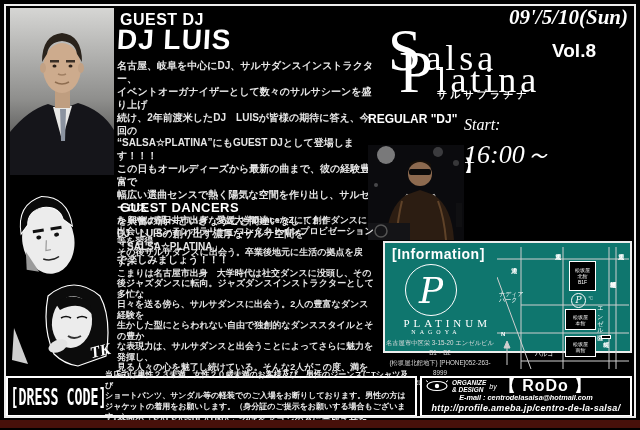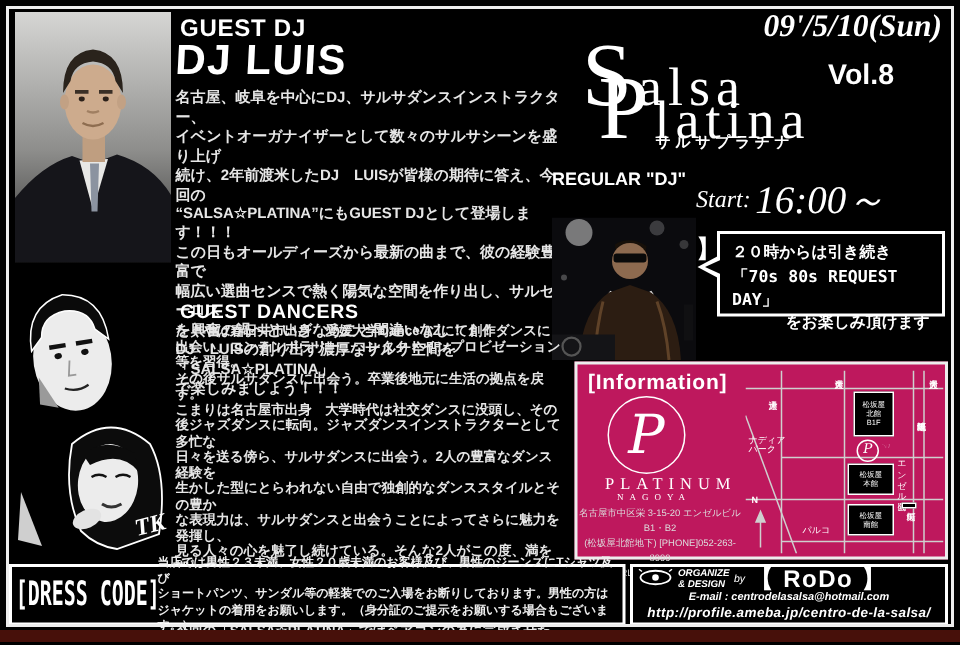--- a/index.html
+++ b/index.html
@@ -22,40 +22,40 @@
   .title1 { left:388px; top:20px; font-size:36px; letter-spacing:4px; }
   .title1::first-letter { font-size:60px; }
   .title2 { left:399px; top:42px; font-size:36px; letter-spacing:4px; }
   .title2::first-letter { font-size:60px; }
   .vol { position:absolute; left:552px; top:40px; font-size:19px; font-weight:900; }
   .kana { position:absolute; left:437px; top:88px; font-size:10px; letter-spacing:3px; font-weight:bold; }
 
   
   .reg-label { position:absolute; left:368px; top:112px; font-size:12px; font-weight:900; }
   .reg-name { position:absolute; left:364px; top:124px; font-size:16px; font-weight:900; letter-spacing:.5px;margin-top:32px; }
-  .start { position:absolute; left:464px; top:116px; font-family:"Liberation Serif",serif; font-style:italic; display:flex; align-items:center; gap:3px; }
+  .start { position:absolute; left:464px; top:116px; font-family:"Liberation Serif",serif; font-style:italic; display:flex; align-items:flex-start; gap:3px;flex-direction:column; }
   .start-l { font-size:16px; }
   .start-t { font-size:26px; }
   .danny-photo { position:absolute; left:368px; top:145px; width:96px; height:95px; }
 
   .bubble { position:absolute; left:478px; top:154px; width:152px; height:57px; border:2px solid #fff; background:#000; padding:5px 8px 0 8px; font-size:10.5px; font-weight:bold; line-height:15.5px; }
   .bubble .mono { font-family:"DejaVu Sans Mono",monospace; font-size:11px; letter-spacing:0; }
   .bubble .r { text-align:right; }
   .tail-o { position:absolute; left:-15px; top:14px; width:0; height:0; border-style:solid; border-width:8px 15px 8px 0; border-color:transparent #fff transparent transparent; }
   .tail-i { position:absolute; left:-10px; top:17px; width:0; height:0; border-style:solid; border-width:5px 11px 5px 0; border-color:transparent #000 transparent transparent; }
 
   
   .dancers-art { position:absolute; left:8px; top:178px; width:104px; height:190px; }
   .tk { position:absolute; right:2px; bottom:8px; font-family:"Liberation Serif",serif; font-style:italic; font-weight:bold; font-size:16px; transform:rotate(-14deg); }
   .gd-label { position:absolute; left:120px; top:200px; font-size:13px; font-weight:bold; letter-spacing:.5px; }
   .gd-name { position:absolute; left:117px; top:196px; font-size:14px; font-weight:bold; }
   .gd-bio { position:absolute; left:117px; top:215px; width:258px; font-size:9px; line-height:10.5px; font-weight:bold; color:#e6e6e6; }
 
   
-  .info-box { position:absolute; left:383px; top:241px; width:249px; height:132px; border:2px solid #ededed; background:#be185d; }
+  .info-box { position:absolute; left:383px; top:241px; width:249px; height:112px; border:2px solid #ededed; background:#0f766e; }
   .info-label { position:absolute; left:7px; top:3px; font-size:14px; font-weight:900; letter-spacing:.5px; }
   .plat-logo { position:absolute; left:20px; top:21px; width:52px; height:52px; border:1.5px solid #fff; border-radius:50%; display:flex; align-items:center; justify-content:center; font-family:"DejaVu Serif",serif; font-style:italic; font-size:36px; }
   .plat-name { position:absolute; left:4px; top:74px; width:102px; text-align:right; font-family:"Liberation Serif",serif; font-size:11px; letter-spacing:4px; }
   .plat-city { position:absolute; left:0; top:86px; width:102px; text-align:center; font-family:"Liberation Serif",serif; font-size:6px; letter-spacing:4px; }
   .addr { position:absolute; left:0; top:95px; width:110px; text-align:center; font-size:6.3px; line-height:1.6; color:#ddd; }
 
   .map { position:absolute; left:112px; top:4px; width:132px; height:122px; }
   .map svg { position:absolute; left:0; top:0; }
   .map .v { writing-mode:vertical-rl; text-orientation:upright; }
   .map span { position:absolute; font-size:6px; line-height:1.05; color:#fff; }
@@ -149,27 +149,20 @@
       <path d="M38,50 Q52,60 67,50" stroke="#e6e6e6" stroke-width="3" fill="none"></path>
       <path d="M18,95 Q20,62 38,50 L52,45 L66,50 Q84,62 86,95 Z" fill="#2c1d12"></path>
       <path d="M34,56 Q30,72 28,95" stroke="#5f4228" stroke-width="2" fill="none"></path>
       <path d="M70,56 Q76,72 78,95" stroke="#5f4228" stroke-width="2" fill="none"></path>
       <rect x="0" y="78" width="42" height="17" fill="#141417"></rect>
       <circle cx="13" cy="86" r="6" fill="none" stroke="#555" stroke-width="1.5"></circle>
       <rect x="88" y="58" width="6" height="24" fill="#101012"></rect>
     </svg>
   </div>
 
-  <div class="bubble">
-    <span class="tail-o"></span>
-    <span class="tail-i"></span>
-    <div>２０時からは引き続き</div>
-    <div class="mono">「70s 80s REQUEST DAY」</div>
-    <div class="r">をお楽しみ頂けます</div>
-  </div>
 
   <div class="dancers-art">
     <svg width="104" height="190" viewBox="0 0 104 190">
       <rect width="104" height="190" fill="#000"></rect>
       <g transform="rotate(-9 40 60)">
         <ellipse cx="40" cy="62" rx="26" ry="34" fill="#ececec"></ellipse>
         <path d="M14,52 Q14,22 40,18 Q66,22 66,52 L58,44 Q56,30 40,29 Q24,30 22,44 Z" fill="#0a0a0a" stroke="#fff" stroke-width="1"></path>
         <rect x="26" y="50" width="11" height="3" fill="#111"></rect>
         <rect x="44" y="50" width="11" height="3" fill="#111"></rect>
         <ellipse cx="31" cy="58" rx="2.5" ry="2" fill="#111"></ellipse>

